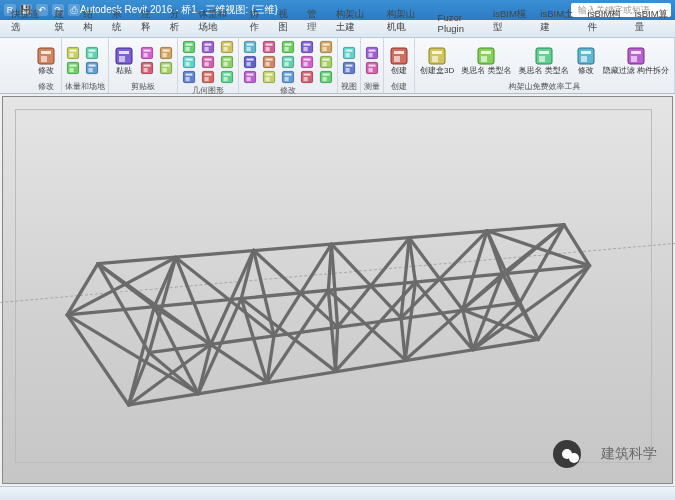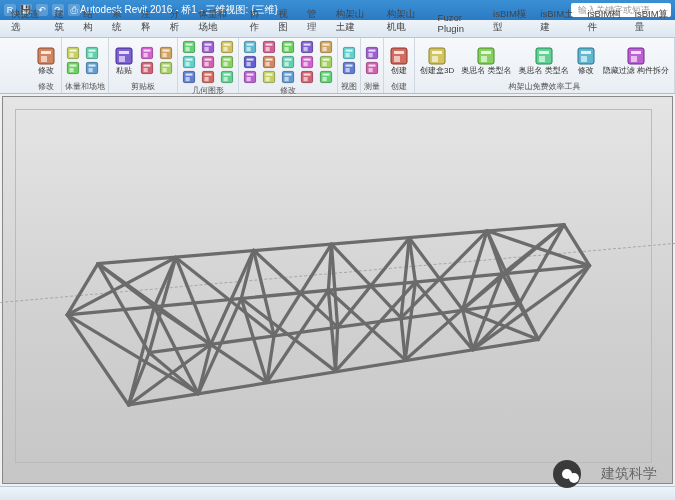--- a/index.html
+++ b/index.html
@@ -28,21 +28,21 @@
   .btn-sml { width: 16px; height: 14px; display: flex; align-items: center; justify-content: center; cursor: pointer; }
   .col { display: flex; flex-direction: column; gap: 1px; }
 
   
   .viewport { position: absolute; left: 0; top: 94px; right: 0; bottom: 14px; background: linear-gradient(#e5e5e5,#d0d0d0 60%, #c6c6c6); border: 1px solid #888; margin: 2px; }
   .view-frame { position: absolute; inset: 12px 20px 20px 12px; border: 1px solid #888; }
   .view-frame::before { content:""; position:absolute; inset:-4px; border:3px solid rgba(0,0,0,0); box-shadow: inset 0 0 0 1px #bbb; }
   .truss { position: absolute; inset: 0; }
   .horizon { position: absolute; top: 46%; left: -5%; right: -8%; height: 0; border-top: 1px dashed #a8a8a8; transform: rotate(-5deg); }
 
-  .watermark { position: absolute; right: 18px; bottom: 12px; display: flex; align-items: center; gap: 20px; color: #666; font-size: 14px; }
+  .watermark { position: absolute; right: 18px; bottom: 32px; display: flex; align-items: center; gap: 20px; color: #666; font-size: 14px; }
   .watermark .wx { width: 28px; height: 28px; border-radius: 50%; background: #3a3a3a; display: flex; align-items: center; justify-content: center; }
   .watermark .wx::before { content:""; width:10px; height:10px; background:#fff; border-radius:50%; box-shadow: 7px 4px 0 0 #fff; }
 
   .statusbar { position:absolute; left:0; right:0; bottom:0; height:14px; background: linear-gradient(#eef3f8,#dde7f1); border-top:1px solid #b8c8d8; }
 
   svg.icon { width: 100%; height: 100%; }
 </style>
 </head>
 <body>
 

